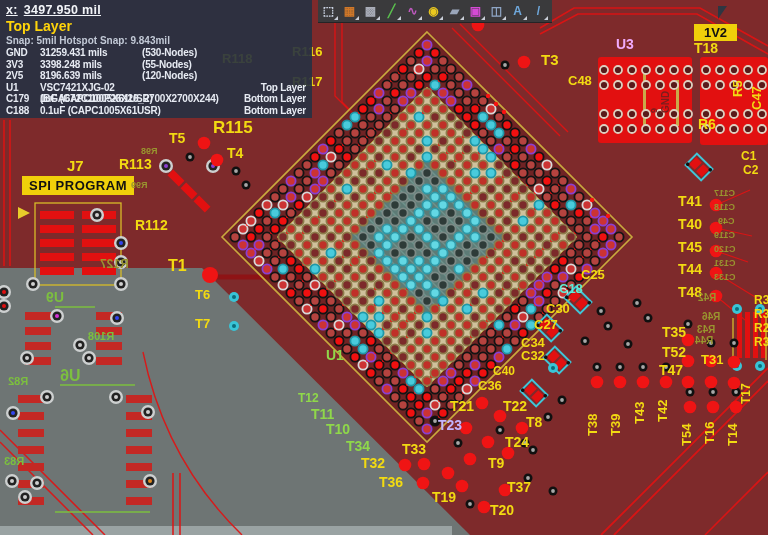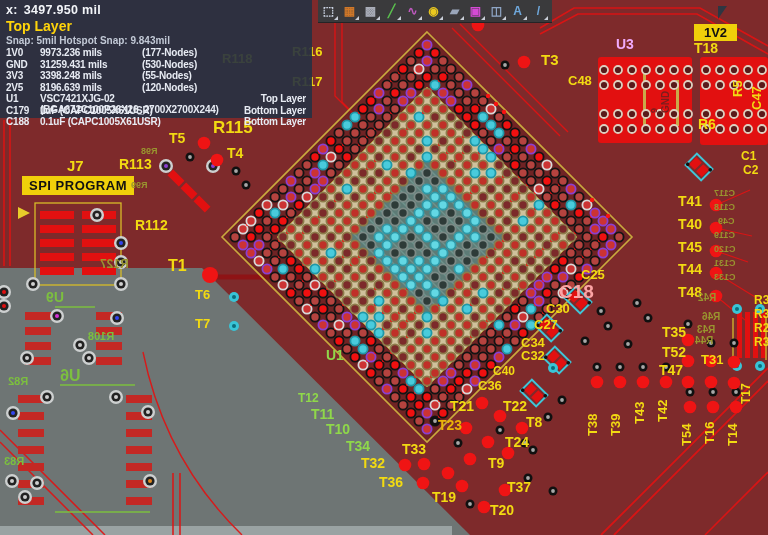--- a/index.html
+++ b/index.html
@@ -7,21 +7,21 @@
          background:#7e2a2b;font-family:"Liberation Sans",sans-serif;}
   #board-svg{position:absolute;left:0;top:0;z-index:1;}
   #labels{position:absolute;left:0;top:0;width:768px;height:535px;z-index:5;pointer-events:none;}
   .lbl{position:absolute;font-weight:700;white-space:nowrap;line-height:1;
        font-family:"Liberation Sans",sans-serif;pointer-events:auto;}
   .lbl.rot{transform:rotate(-90deg);transform-origin:0 0;}
   .lbl.mir{transform:scaleX(-1);}
   
   #hud{position:absolute;left:0;top:0;width:312px;height:118px;z-index:10;
        background:rgba(38,49,67,0.9);padding:3px 6px 0 6px;box-sizing:border-box;}
-  .hud-xy{font-size:12.5px;font-weight:700;color:#f2f4f8;height:15px;letter-spacing:.3px;}
+  .hud-xy{font-size:12.5px;font-weight:700;color:#f2f4f8;height:15px;letter-spacing:.3px;text-decoration:underline;}
   .hud-xy .v{margin-left:6px;}
   #hud-layer{font-size:14px;font-weight:700;color:#ffd40a;height:17px;}
   #hud-snap{font-size:10px;font-weight:700;color:#c2c9d6;height:12px;}
   .hud-net,.hud-item{display:flex;font-size:10px;font-weight:700;color:#e7ebf3;height:11.5px;letter-spacing:-0.2px;}
   .hud-net .n{width:34px;}
   .hud-net .l{width:102px;}
   .hud-item .n{width:34px;flex:none;}
   .hud-item .d{flex:1;}
   .hud-item .ly{flex:none;text-align:right;}
   
@@ -1228,36 +1228,36 @@
       <div class="lbl mir" style="left: 4px; top: 456px; font-size: 11px; color: rgb(124, 191, 63);">R83</div>
       <div class="lbl" style="left: 298px; top: 392px; font-size: 12px; color: rgb(143, 216, 74);">T12</div>
       <div class="lbl" style="left: 311px; top: 407px; font-size: 14px; color: rgb(143, 216, 74);">T11</div>
       <div class="lbl" style="left: 326px; top: 422px; font-size: 14px; color: rgb(143, 216, 74);">T10</div>
       <div class="lbl" style="left: 346px; top: 439px; font-size: 14px; color: rgb(143, 216, 74);">T34</div>
       <div class="lbl" style="left: 326px; top: 348px; font-size: 14px; color: rgb(143, 216, 74);">U1</div>
       <div class="lbl" style="left: 361px; top: 456px; font-size: 14px; color: rgb(242, 218, 18);">T32</div>
       <div class="lbl" style="left: 379px; top: 475px; font-size: 14px; color: rgb(242, 218, 18);">T36</div>
       <div class="lbl" style="left: 402px; top: 442px; font-size: 14px; color: rgb(242, 218, 18);">T33</div>
       <div class="lbl" style="left: 432px; top: 490px; font-size: 14px; color: rgb(242, 218, 18);">T19</div>
-      <div class="lbl" style="left: 438px; top: 418px; font-size: 14px; color: #eab308; text-align: center;">T23</div>
+      <div class="lbl" style="left: 438px; top: 418px; font-size: 14px; color: #c4b5fd; text-align: center;">T23</div>
       <div class="lbl" style="left: 450px; top: 399px; font-size: 14px; color: rgb(242, 218, 18);">T21</div>
       <div class="lbl" style="left: 503px; top: 399px; font-size: 14px; color: rgb(242, 218, 18);">T22</div>
       <div class="lbl" style="left: 526px; top: 415px; font-size: 14px; color: rgb(242, 218, 18);">T8</div>
       <div class="lbl" style="left: 505px; top: 435px; font-size: 14px; color: rgb(242, 218, 18);">T24</div>
       <div class="lbl" style="left: 488px; top: 456px; font-size: 14px; color: rgb(242, 218, 18);">T9</div>
       <div class="lbl" style="left: 507px; top: 480px; font-size: 14px; color: rgb(242, 218, 18);">T37</div>
       <div class="lbl" style="left: 490px; top: 503px; font-size: 14px; color: rgb(242, 218, 18);">T20</div>
       <div class="lbl" style="left: 493px; top: 365px; font-size: 12px; color: rgb(242, 218, 18);">C40</div>
       <div class="lbl" style="left: 478px; top: 379px; font-size: 13px; color: rgb(242, 218, 18);">C36</div>
       <div class="lbl" style="left: 521px; top: 336px; font-size: 13px; color: rgb(242, 218, 18);">C34</div>
       <div class="lbl" style="left: 521px; top: 349px; font-size: 13px; color: rgb(242, 218, 18);">C32</div>
       <div class="lbl" style="left: 546px; top: 302px; font-size: 13px; color: rgb(242, 218, 18);">C30</div>
       <div class="lbl" style="left: 534px; top: 318px; font-size: 13px; color: rgb(242, 218, 18);">C27</div>
       <div class="lbl" style="left: 581px; top: 268px; font-size: 13px; color: rgb(242, 218, 18);">C25</div>
-      <div class="lbl" style="left: 559px; top: 282px; font-size: 19px; color: #fca5a5;">C18</div>
+      <div class="lbl" style="left: 559px; top: 282px; font-size: 13px; color: #5eead4;">C18</div>
       <div class="lbl" style="left: 678px; top: 194px; font-size: 14px; color: rgb(242, 218, 18);">T41</div>
       <div class="lbl" style="left: 678px; top: 217px; font-size: 14px; color: rgb(242, 218, 18);">T40</div>
       <div class="lbl" style="left: 678px; top: 240px; font-size: 14px; color: rgb(242, 218, 18);">T45</div>
       <div class="lbl" style="left: 678px; top: 262px; font-size: 14px; color: rgb(242, 218, 18);">T44</div>
       <div class="lbl" style="left: 678px; top: 285px; font-size: 14px; color: rgb(242, 218, 18);">T48</div>
       <div class="lbl" style="left: 662px; top: 325px; font-size: 14px; color: rgb(242, 218, 18);">T35</div>
       <div class="lbl" style="left: 662px; top: 345px; font-size: 14px; color: rgb(242, 218, 18);">T52</div>
       <div class="lbl" style="left: 659px; top: 363px; font-size: 14px; color: rgb(242, 218, 18);">T47</div>
       <div class="lbl" style="left: 701px; top: 353px; font-size: 13px; color: rgb(242, 218, 18);">T31</div>
       <div class="lbl rot" style="left: 586px; top: 436px; font-size: 13px; color: rgb(242, 218, 18);">T38</div>
@@ -1298,25 +1298,20 @@
   </div>
 
   <div id="hud">
     <div class="hud-xy">
       <span>x:</span><span class="v">3497.950 mil</span>
     </div>
     <div id="hud-layer">Top Layer</div>
     <div id="hud-snap">Snap: 5mil Hotspot Snap: 9.843mil</div>
     <div id="hud-nets">
         <div class="hud-net">
-          <span class="n">1V0</span>
-          <span class="l">9973.236 mils</span>
-          <span class="k">(177-Nodes)</span>
-        </div>
-        <div class="hud-net">
           <span class="n">GND</span>
           <span class="l">31259.431 mils</span>
           <span class="k">(530-Nodes)</span>
         </div>
         <div class="hud-net">
           <span class="n">3V3</span>
           <span class="l">3398.248 mils</span>
           <span class="k">(55-Nodes)</span>
         </div>
         <div class="hud-net">

